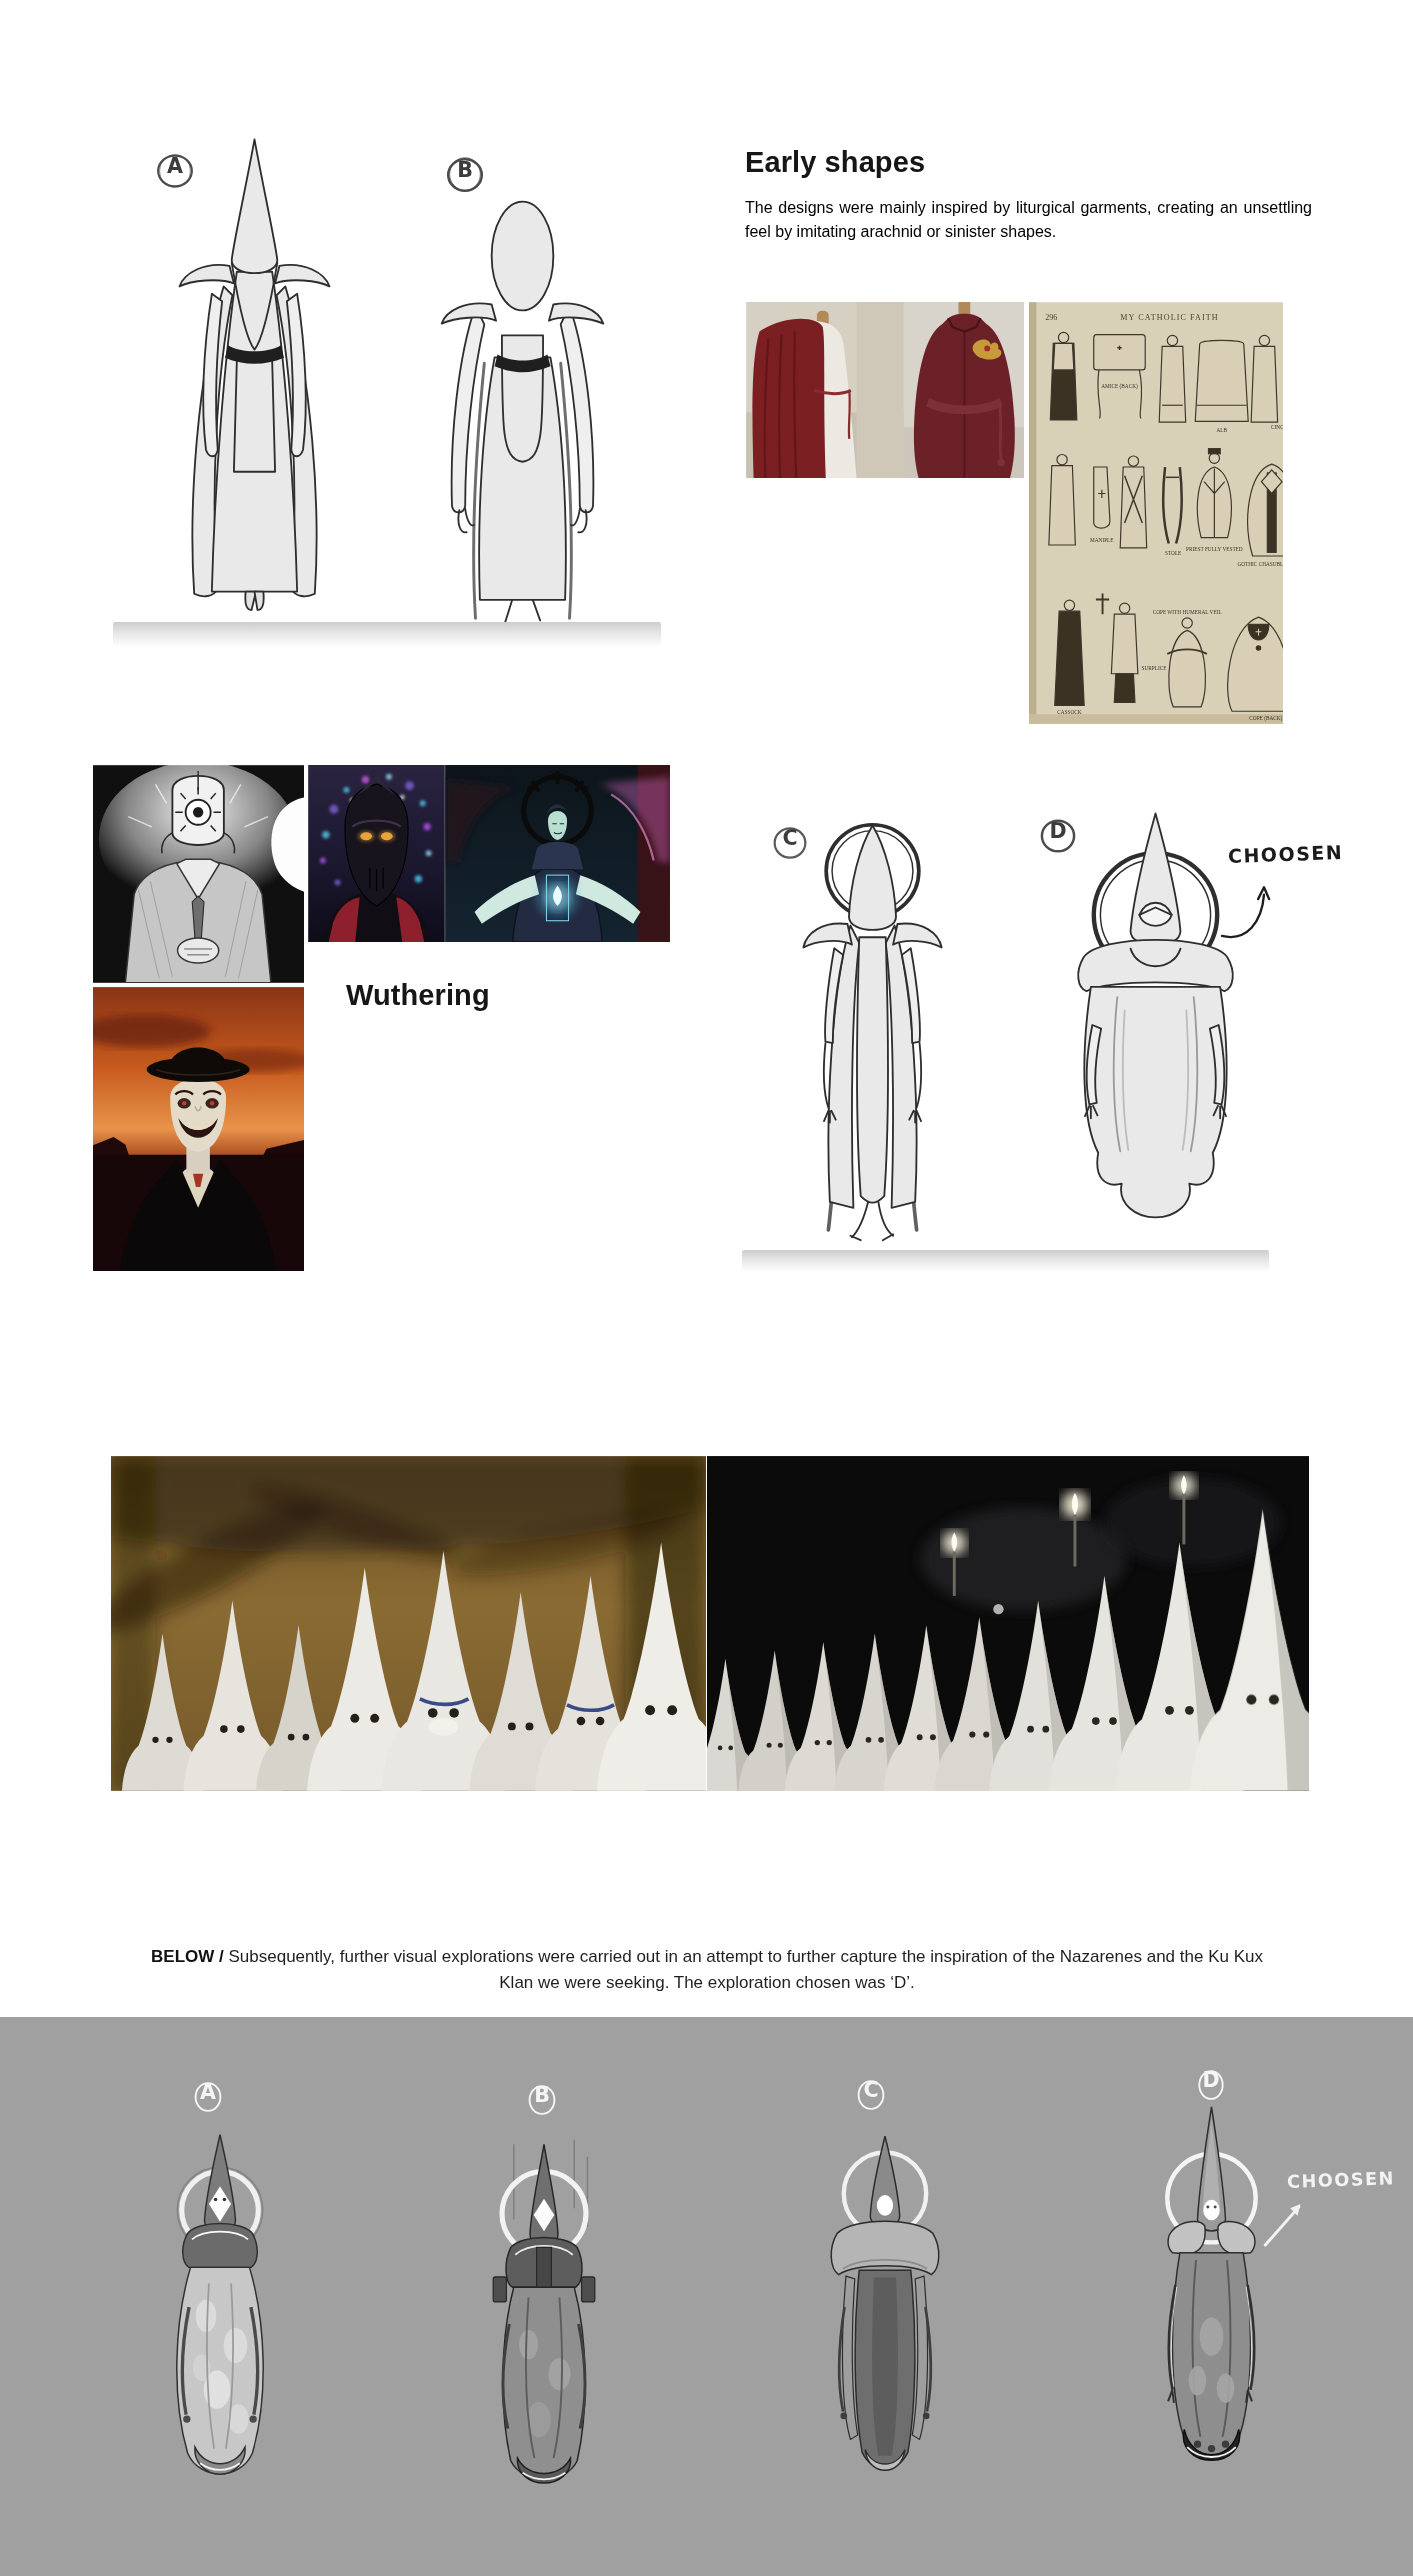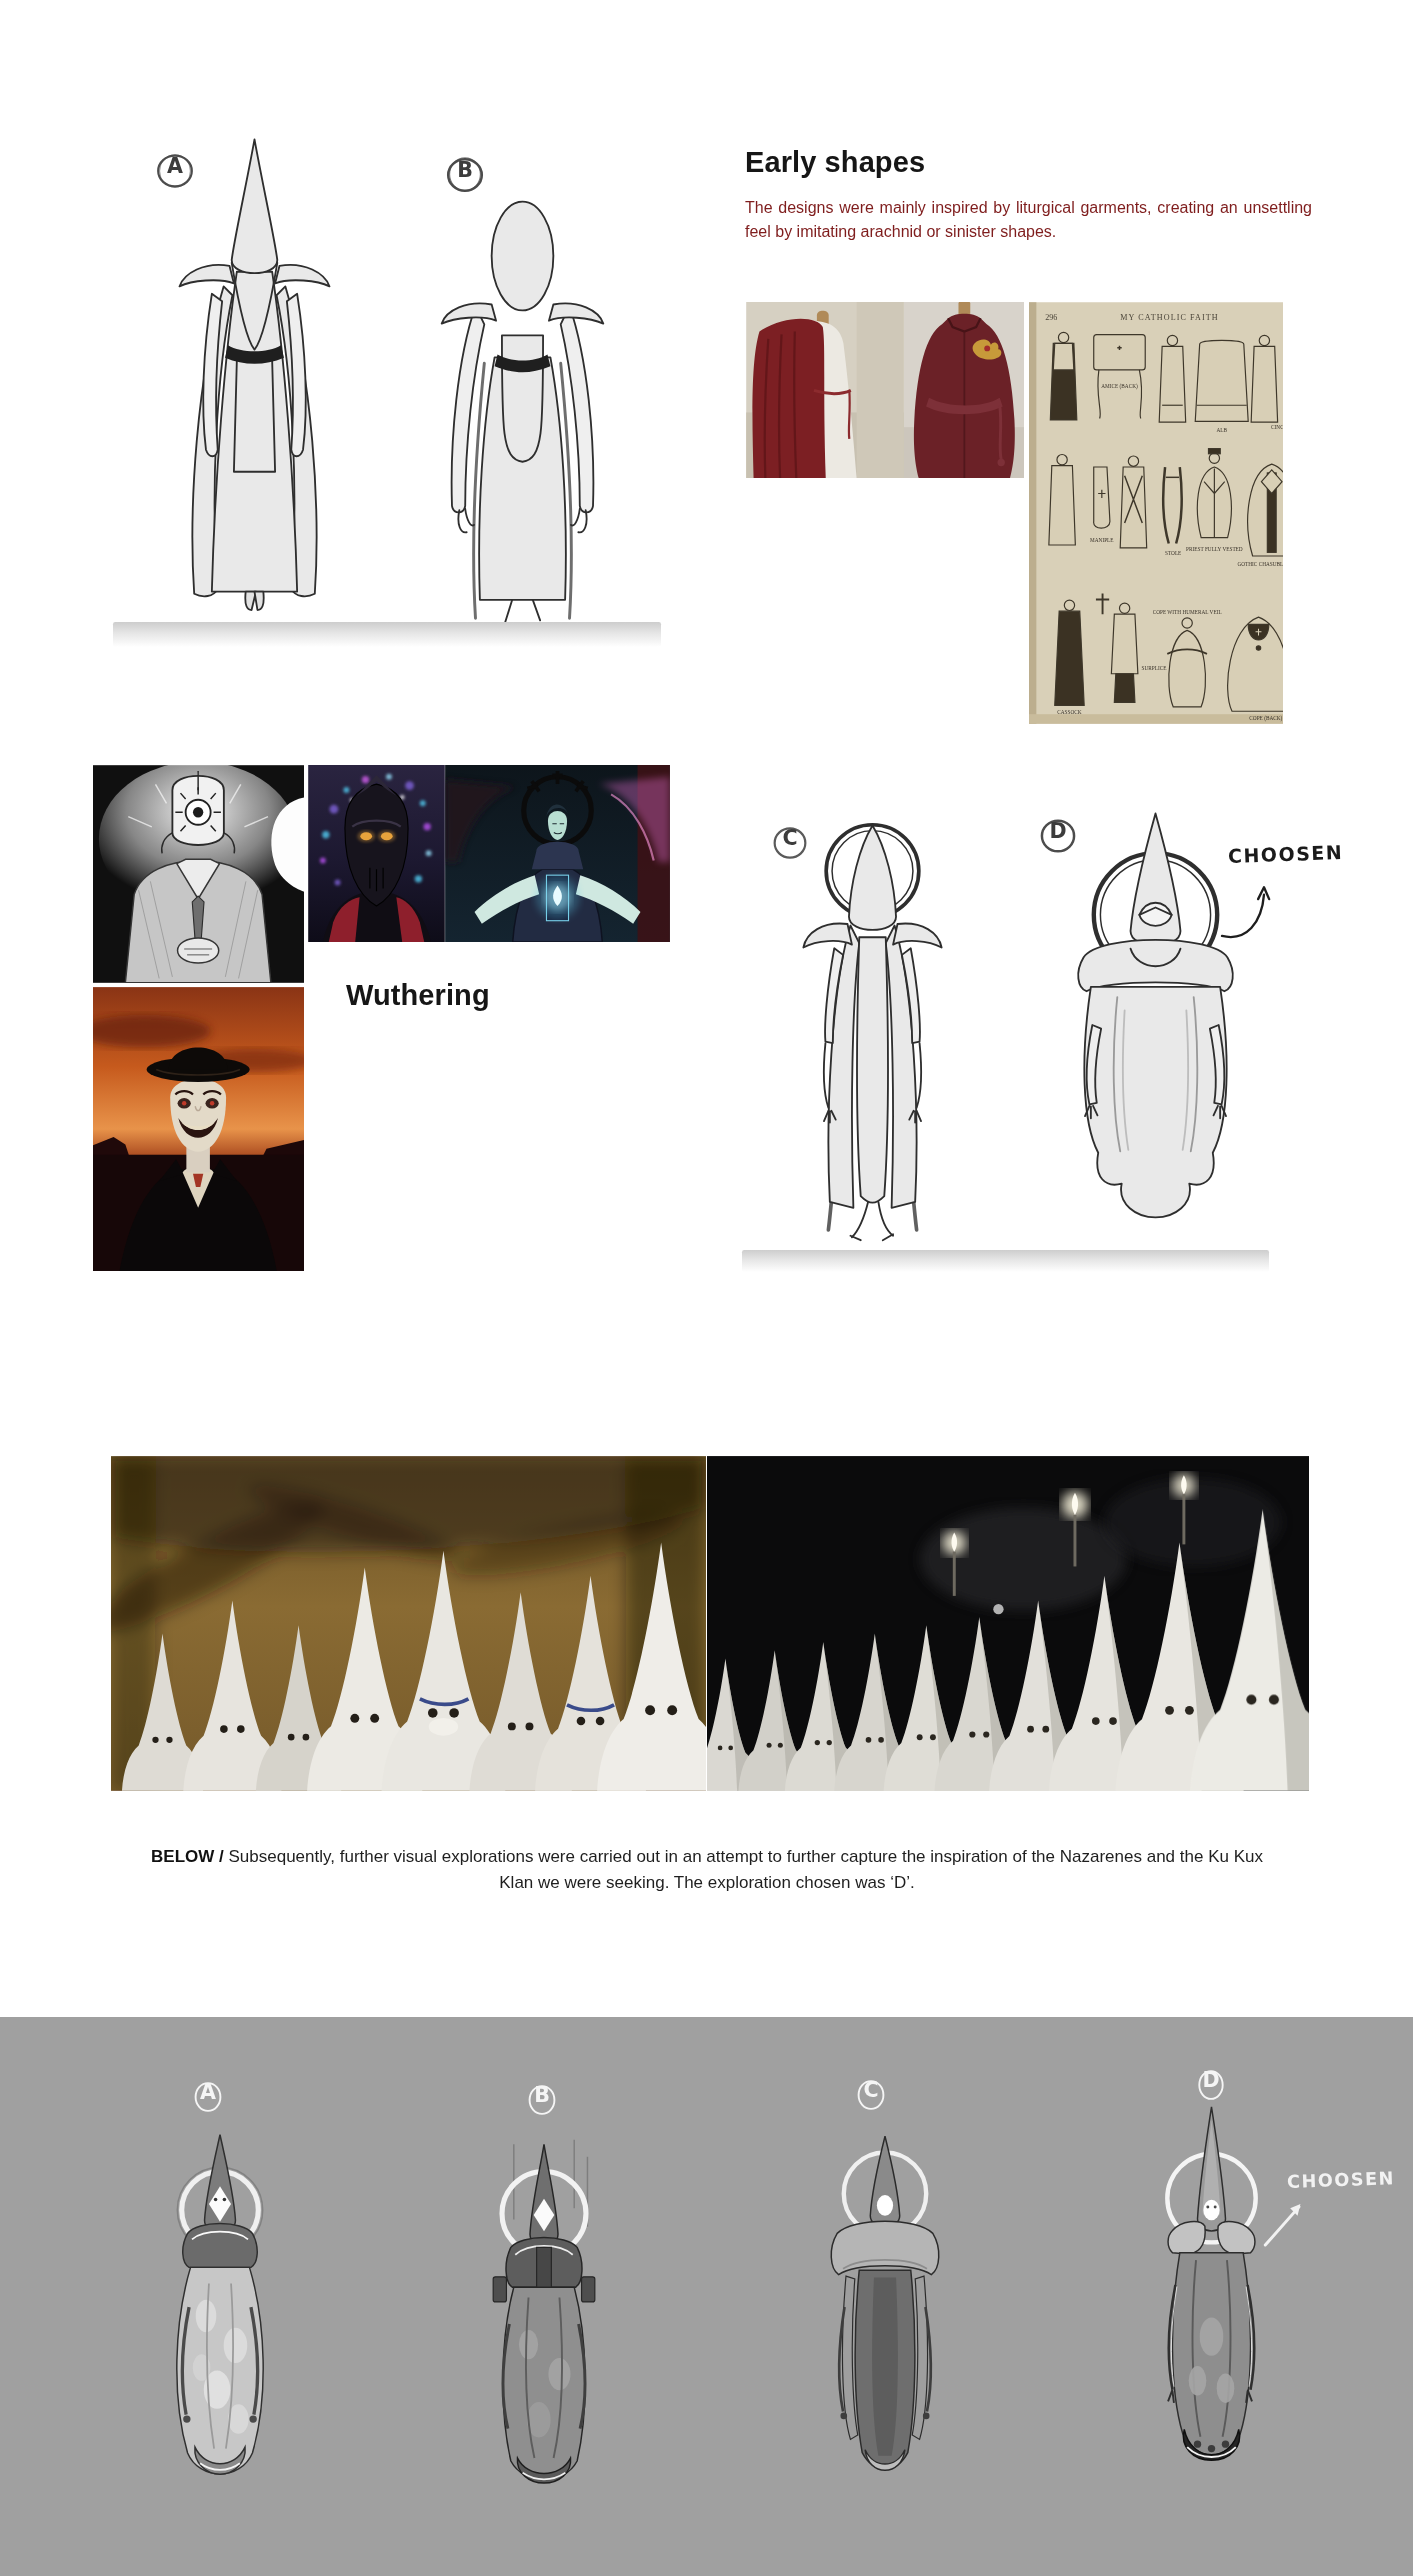--- a/index.html
+++ b/index.html
@@ -1,20 +1,20 @@
 <!DOCTYPE html>
 <html style="font-size:11.8px"><head>
 <meta charset="utf-8">
 <style>
   html,body{margin:0;padding:0;background:#fff;}
   #page{position:relative;width:1413px;height:2576px;background:#ffffff;overflow:hidden;
         font-family:"Liberation Sans",sans-serif;}
   .abs{position:absolute;}
   .h1{font-size:29px;font-weight:bold;color:#161616;letter-spacing:0.1px;}
-  .body-text{font-size:16px;line-height:1.5;color:#7f1d1d;text-align:justify;}
+  .body-text{font-size:16px;line-height:1.5;color:#000000;text-align:justify;}
   .caption{font-size:17px;line-height:1.55;color:#1f1f1f;text-align:center;}
   .caption b{color:#111;}
   .shadow-bar{background:linear-gradient(180deg,#cdcdcd 0%,#e6e6e6 45%,rgba(255,255,255,0) 100%);
               border-radius:2.2px;}
   .circ{width:38px;height:38px;}
   .circ svg{position:absolute;left:0;top:0;}
   .circ span{position:absolute;left:0;top:2.2px;width:100%;text-align:center;
              font-family:"DejaVu Sans",sans-serif;font-size:20.6px;font-weight:bold;color:#3c3c3c;}
   .circ.white span{color:#f5f5f5;}
   .choosen{font-family:"DejaVu Sans",sans-serif;font-weight:bold;font-size:19px;
@@ -495,21 +495,21 @@
       <use href="#hoodfig2" transform="translate(228,455) scale(0.95)" fill="#d7d5ce"></use>
       <use href="#hoodfig2" transform="translate(298,455) scale(1.0)" fill="#dfddd6"></use>
       <use href="#hoodfig2" transform="translate(370,455) scale(1.05)" fill="#d9d7d0"></use>
       <use href="#hoodfig2" transform="translate(450,455) scale(1.15)" fill="#e2e0da"></use>
       <use href="#hoodfig2" transform="translate(540,455) scale(1.3)" fill="#e6e4de"></use>
       <use href="#hoodfig2" transform="translate(642,455) scale(1.5)" fill="#e9e7e1"></use>
       <use href="#hoodfig2" transform="translate(755,455) scale(1.7)" fill="#ecebe5"></use>
     </svg>
   </div>
 
-  <div class="abs caption" style="left:144px;top:1844px;width:1126px;">
+  <div class="abs caption" style="left:144px;top:1944px;width:1126px;">
     <b>BELOW /</b>
     <span>Subsequently, further visual explorations were carried out in an attempt to further capture the inspiration of the Nazarenes and the Ku Kux Klan we were seeking. The exploration chosen was ‘D’.</span>
   </div>
 
   <div class="abs gray-panel" style="left:0;top:2017px;width:1413px;height:559px;"></div>
 
   <div class="abs" style="left:147px;top:2123px;width:146px;height:383px;">
     <svg width="146" height="383" viewBox="0 0 198 520">
       <circle cx="99" cy="118" r="52" fill="none" stroke="#f0f0f0" stroke-width="7"></circle>
       <circle cx="99" cy="118" r="58" fill="none" stroke="#6e6e6e" stroke-width="2" opacity=".6"></circle>

